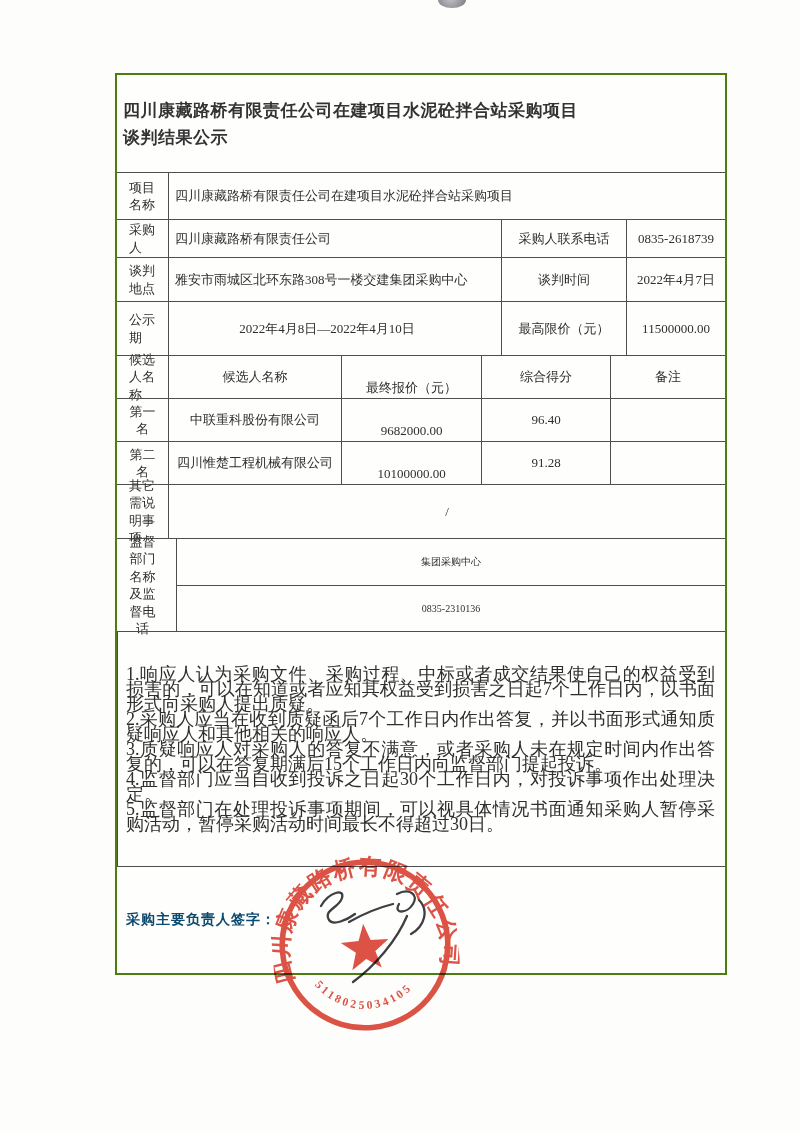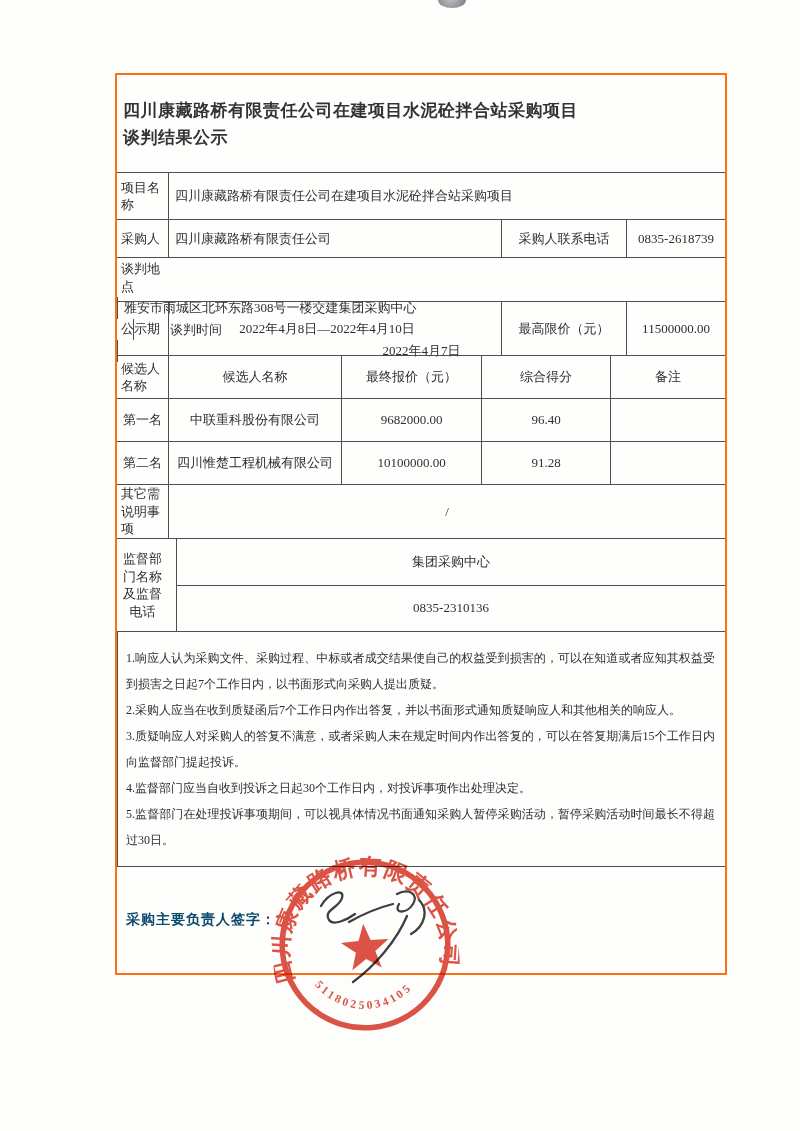--- a/index.html
+++ b/index.html
@@ -17,76 +17,76 @@
   .scan-nub {
     position: absolute; left: 438px; top: -8px;
     width: 28px; height: 16px; border-radius: 50%;
     background: radial-gradient(circle at 45% 35%, #c4c4ca, #75757d);
   }
 
   
   .sheet {
     position: absolute; left: 115px; top: 73px;
     width: 612px; height: 902px;
-    border: 2px solid #f97316;
+    border: 2px solid #4d7c0f;
     display: flex; flex-direction: column;
     background: rgba(255,255,255,0.35);
   }
   .row { display: flex; flex: none; border-top: 1px solid #4e4e4e; min-height: 0; }
   .row.first { border-top: none; }
   .cell {
     display: flex; align-items: center;
     border-left: 1px solid #4e4e4e;
     padding: 2px 6px;
     font-size: 13px; line-height: 17.5px;
     min-width: 0;
   }
   .cell.nb { border-left: none; }
   .cell > span { width: 100%; }
-  .lc { width: 51px; flex: none; padding: 2px 4px; }
+  .lc { width: 51px; flex: none; padding: 2px 12px; }
   .ctr { text-align: center; }
   .lft { text-align: left; }
   .grow { flex: 1; }
 
   
   .r-title     { height: 97px; }
   .r-project   { height: 47px; }
   .r-purchaser { height: 38px; }
-  .r-location  { height: 44px; flex-direction: column; }
+  .r-location  { height: 44px; }
   .r-publicity { height: 54px; justify-content: center; }
   .r-chead     { height: 43px; }
   .r-cand      { height: 43px; }
   .r-other     { height: 54px; }
   .r-superv    { height: 93px; gap: 8px; }
   .r-object    { height: 235px; }
   .r-sign      { flex: 1; }
 
   .title-cell {
     flex: 1; display: flex; flex-direction: column;
     align-items: center; justify-content: center;
     font-family: "Liberation Sans", "DejaVu Sans", sans-serif;
     font-weight: 700; font-size: 17px; line-height: 27px;
     letter-spacing: 0.5px; color: #333;
   }
 
   
   .w-main  { width: 317px; flex: none; }  
   .w-sub   { width: 125px; flex: none; margin-left: 16px; }  
   .w-name  { width: 173px; flex: none; }  
-  .w-price { width: 140px; flex: none; }  
+  .w-price { width: 140px; flex: none; align-items: flex-end; }  
   .w-score { width: 129px; flex: none; }  
 
   
   .superv-stack { flex: 1; display: flex; flex-direction: column; min-width: 0; border-left: 1px solid #4e4e4e; }
-  .superv-stack .sub { flex: 1; display: flex; align-items: center; justify-content: center; font-size: 13px; }
+  .superv-stack .sub { flex: 1; display: flex; align-items: center; justify-content: center; font-size: 10px; }
   .superv-stack .sub + .sub { border-top: 1px solid #4e4e4e; align-items: center; }
 
   .objection-text {
     display: block; width: 100%;
-    font-size: 12px; line-height: 26px;
+    font-size: 18px; line-height: 15px;
     text-align: justify; padding: 2px 4px 2px 2px;
   }
   .objection-text p { margin: 0; }
 
   .sign-cell {
     flex: 1; display: flex; align-items: center;
     padding-left: 9px; border-left: none;
   }
   .sign-label {
     font-family: "Liberation Sans", "DejaVu Sans", sans-serif;

